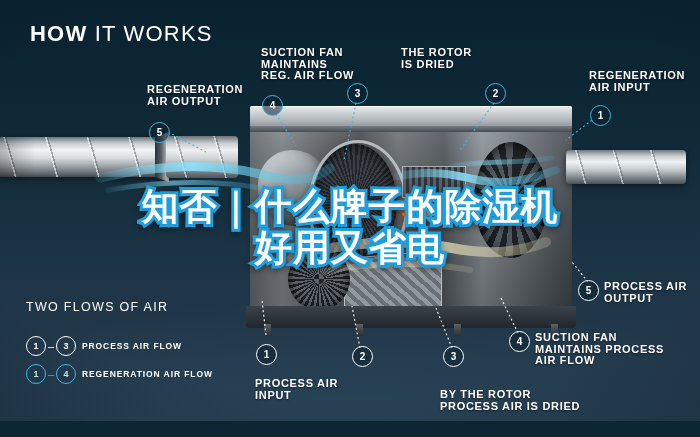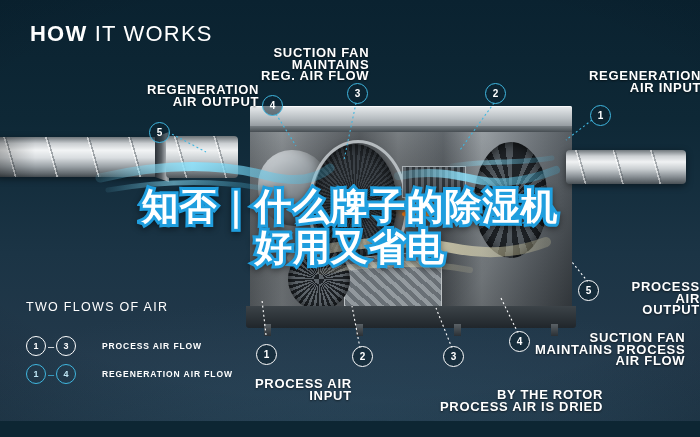--- a/index.html
+++ b/index.html
@@ -130,42 +130,42 @@
   svg.leaders{position:absolute;inset:0;width:700px;height:437px;pointer-events:none;}
 
   .marker{position:absolute;width:19px;height:19px;border-radius:50%;
     display:flex;align-items:center;justify-content:center;
     font-size:10px;font-weight:700;letter-spacing:0;
     background:rgba(13,35,47,.55);}
   .marker.white{border:1.4px solid #ffffff;color:#ffffff;}
   .marker.blue{border:1.4px solid #3fb7e0;color:#ffffff;}
 
   
-  .callout{position:absolute;color:#fff;font-size:13px;font-weight:700;
+  .callout{position:absolute;color:#fff;font-size:11px;font-weight:700;
     letter-spacing:.7px;line-height:11.5px;text-transform:uppercase;
-    text-shadow:0 1px 2px rgba(0,0,0,.55);text-align:right;}
+    text-shadow:0 1px 2px rgba(0,0,0,.55);}
 
   
   .title{position:absolute;left:30px;top:21px;font-size:22px;letter-spacing:1.2px;color:#fff;}
   .title b{font-weight:700;}
   .title span{font-weight:300;}
 
   
   .legend{position:absolute;left:26px;top:300px;}
   .legend-title{color:#fff;font-size:12.5px;letter-spacing:1.3px;font-weight:400;
     text-transform:uppercase;margin-bottom:21px;}
   .legend-row{display:flex;align-items:center;height:22px;margin-bottom:6px;}
   .legend-row .lm{position:relative;width:18px;height:18px;border-radius:50%;
     display:flex;align-items:center;justify-content:center;font-size:9px;font-weight:700;}
   .lm.white{border:1.3px solid #fff;color:#fff;}
   .lm.blue{border:1.3px solid #3fb7e0;color:#bfe6f5;}
   .legend-row .dash{width:10px;text-align:center;font-size:11px;}
   .dash.white{color:#fff;}
   .dash.blue{color:#3fb7e0;}
-  .legend-label{margin-left:26px;color:#fff;font-size:8.5px;font-weight:700;
+  .legend-label{margin-left:6px;color:#fff;font-size:8.5px;font-weight:700;
     letter-spacing:.9px;text-transform:uppercase;}
 
   
   .headline{position:absolute;left:0;top:186px;width:700px;text-align:center;
     font-family:"DejaVu Sans", sans-serif;
     font-size:37px;font-weight:700;line-height:41px;letter-spacing:1px;
     color:#ffffff;
     -webkit-text-stroke:6px #1f9ede;
     paint-order:stroke fill;
     filter:drop-shadow(0 2px 3px rgba(0,0,0,.45));}
@@ -268,20 +268,24 @@
 
   <div class="callout" style="left:261px;top:47px;">
     <div>SUCTION FAN</div>
     <div>MAINTAINS</div>
     <div>REG. AIR FLOW</div>
   </div>
   <div class="marker blue" style="left:262px;top:95px;">
     <span>4</span>
   </div>
 
+  <div class="callout" style="left:401px;top:47px;">
+    <div>THE ROTOR</div>
+    <div>IS DRIED</div>
+  </div>
   <div class="marker blue" style="left:347px;top:83px;">
     <span>3</span>
   </div>
 
   <div class="marker blue" style="left:485px;top:83px;">
     <span>2</span>
   </div>
 
   <div class="callout" style="left:589px;top:70px;">
     <div>REGENERATION</div>

